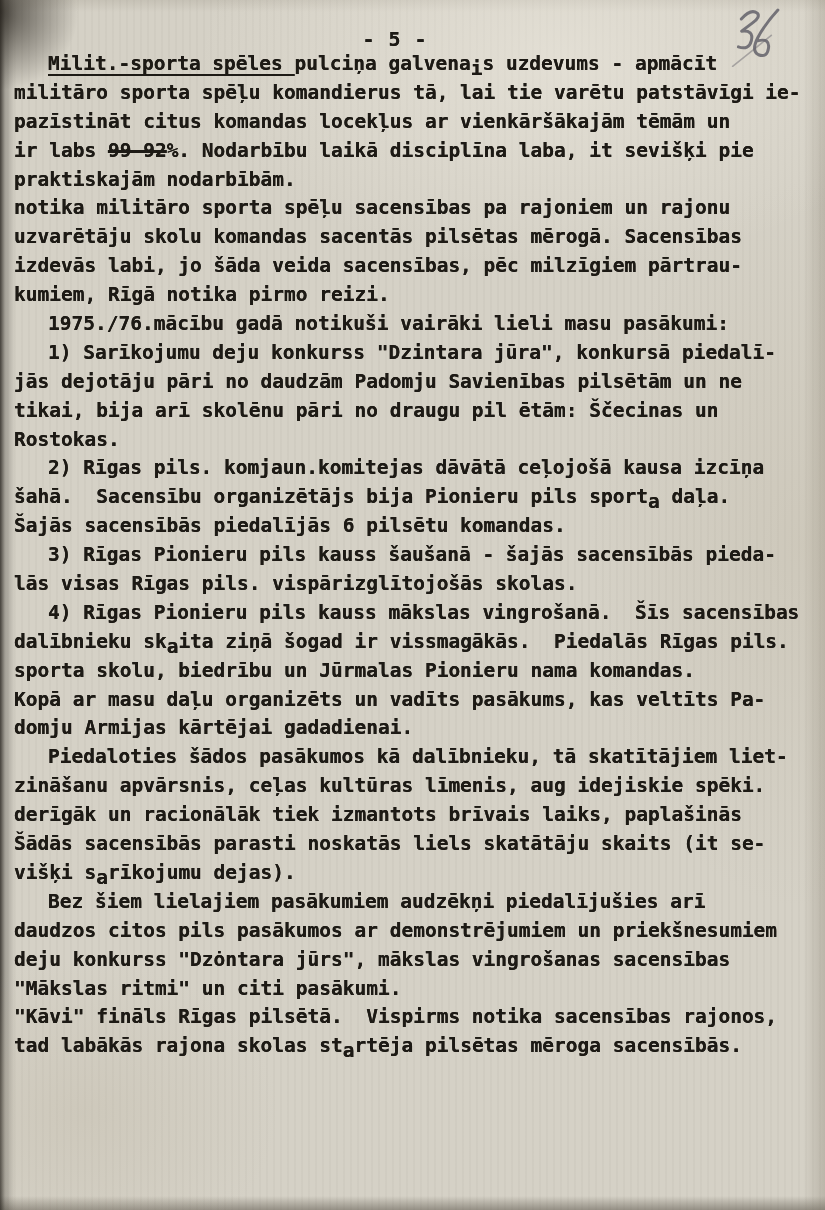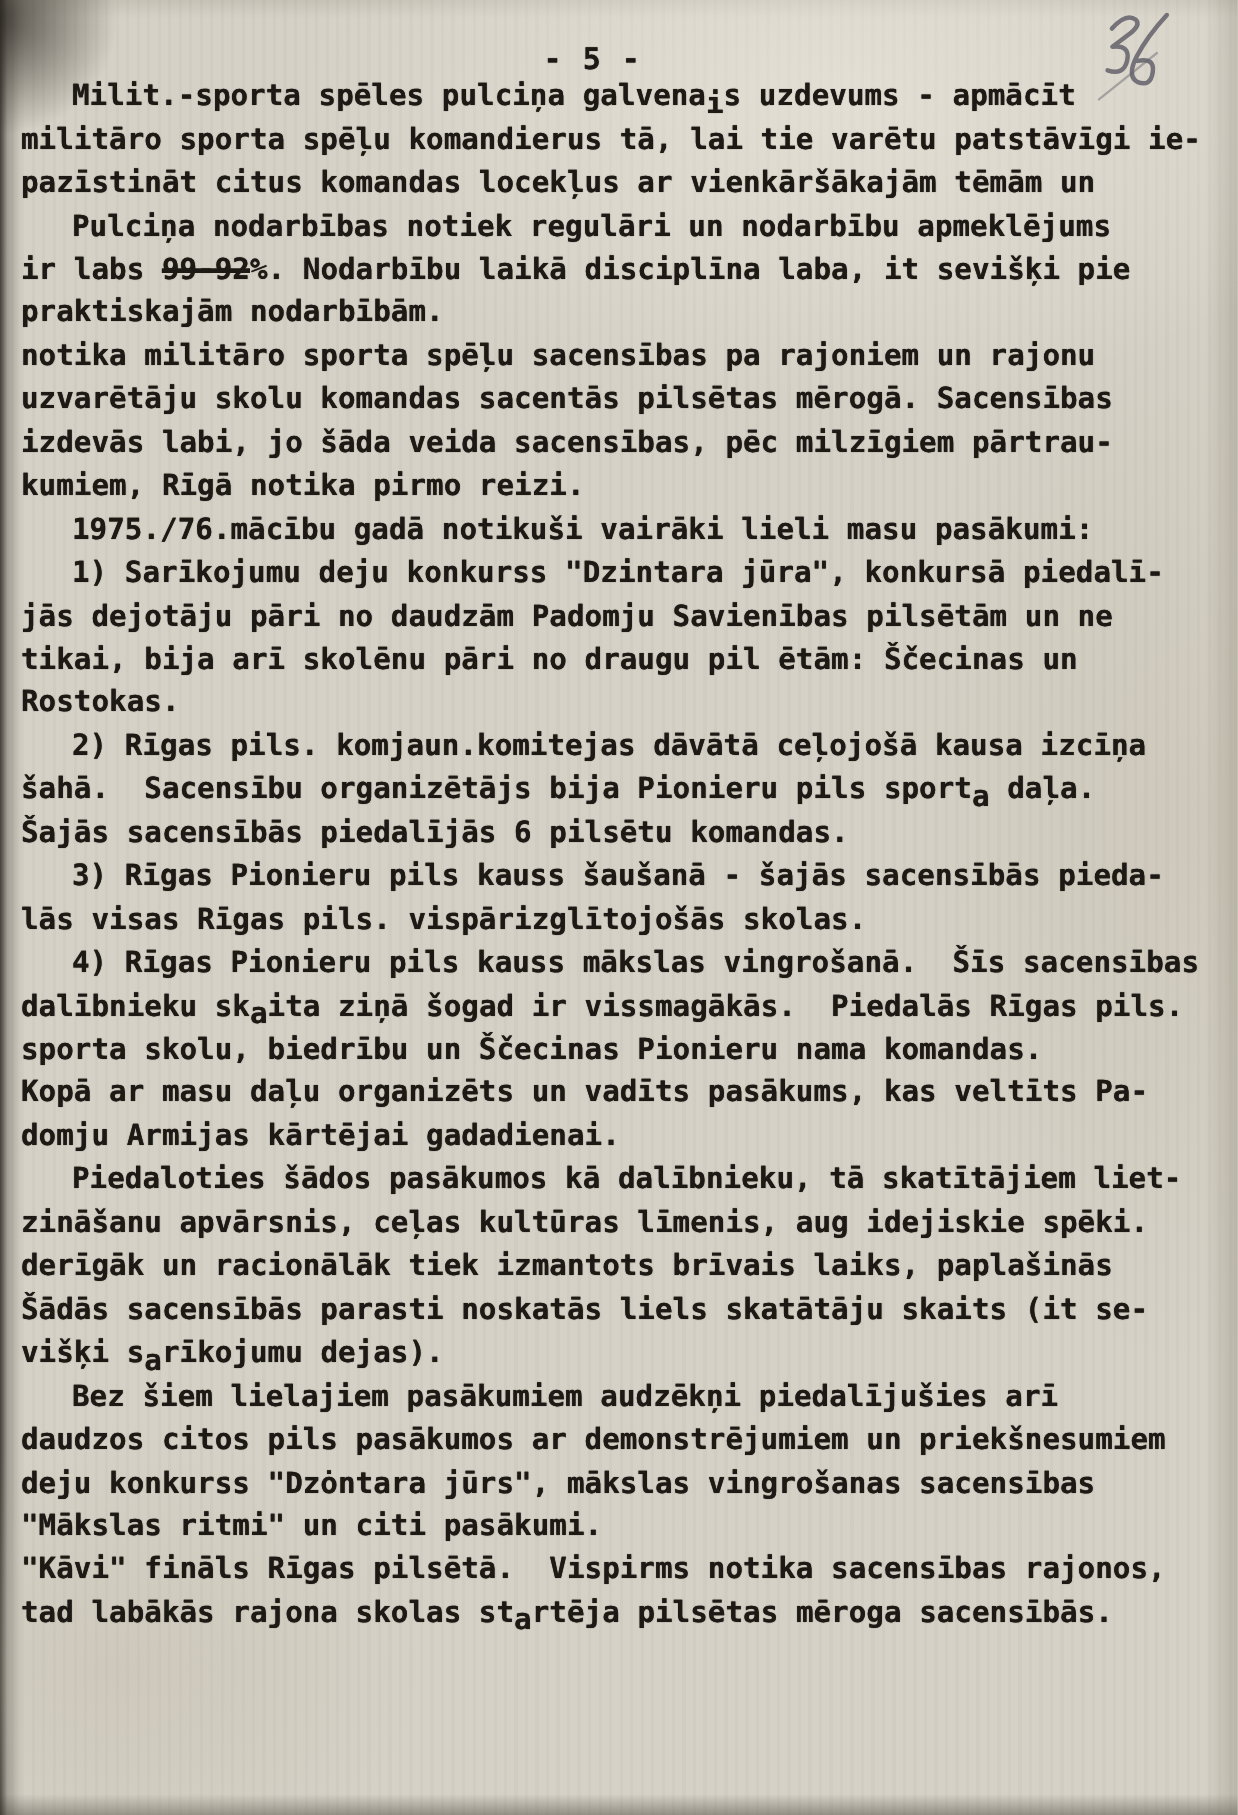--- a/index.html
+++ b/index.html
@@ -43,20 +43,21 @@
   .line {
     white-space: pre;
     font-size: 19.5px;
     font-weight: 700;
     line-height: 28.9px;
     height: 28.9px;
     text-shadow: 0 0 0.6px currentColor;
   }
   .line.indent { padding-left: 34px; }
   .underline {
+    text-decoration: underline;
     text-decoration-thickness: 2px;
     text-underline-offset: 4px;
     text-align: right;
   }
   .strike {
     text-decoration: line-through;
     text-decoration-thickness: 2.5px;
     margin-top: 41px;
   }
   .subscript {
@@ -76,40 +77,39 @@
       <path d="M 47 4 Q 36 20 31 34 Q 26 48 34 51 Q 43 53 43 43 Q 43 33 32 37" opacity="0.85"></path>
       <path d="M 44 30 L 10 66" stroke-width="1.6" opacity="0.45"></path>
     </g>
   </svg>
 </div>
 
 <div class="doc-lines">
     <div class="line indent"><span class="underline">Milit.-sporta spēles </span><span>pulciņa galvena</span><span class="subscript">i</span><span>s uzdevums - apmācīt</span></div>
     <div class="line"><span>militāro sporta spēļu komandierus tā, lai tie varētu patstāvīgi ie-</span></div>
     <div class="line"><span>pazīstināt citus komandas locekļus ar vienkāršākajām tēmām un</span></div>
-    <div class="line indent"><span>Pulciņa nodarbības notiek regulāri un nodarbību apmeklējums</span></div>
     <div class="line"><span>ir labs </span><span class="strike">99-92</span><span>%. Nodarbību laikā disciplīna laba, it sevišķi pie</span></div>
     <div class="line"><span>praktiskajām nodarbībām.</span></div>
     <div class="line"><span>notika militāro sporta spēļu sacensības pa rajoniem un rajonu</span></div>
     <div class="line"><span>uzvarētāju skolu komandas sacentās pilsētas mērogā. Sacensības</span></div>
     <div class="line"><span>izdevās labi, jo šāda veida sacensības, pēc milzīgiem pārtrau-</span></div>
     <div class="line"><span>kumiem, Rīgā notika pirmo reizi.</span></div>
     <div class="line indent"><span>1975./76.mācību gadā notikuši vairāki lieli masu pasākumi:</span></div>
     <div class="line indent"><span>1) Sarīkojumu deju konkurss "Dzintara jūra", konkursā piedalī-</span></div>
     <div class="line"><span>jās dejotāju pāri no daudzām Padomju Savienības pilsētām un ne</span></div>
     <div class="line"><span>tikai, bija arī skolēnu pāri no draugu pil ētām: Ščecinas un</span></div>
     <div class="line"><span>Rostokas.</span></div>
     <div class="line indent"><span>2) Rīgas pils. komjaun.komitejas dāvātā ceļojošā kausa izcīņa</span></div>
     <div class="line"><span>šahā.  Sacensību organizētājs bija Pionieru pils sport</span><span class="subscript">a</span><span> daļa.</span></div>
     <div class="line"><span>Šajās sacensībās piedalījās 6 pilsētu komandas.</span></div>
     <div class="line indent"><span>3) Rīgas Pionieru pils kauss šaušanā - šajās sacensībās pieda-</span></div>
     <div class="line"><span>lās visas Rīgas pils. vispārizglītojošās skolas.</span></div>
     <div class="line indent"><span>4) Rīgas Pionieru pils kauss mākslas vingrošanā.  Šīs sacensības</span></div>
     <div class="line"><span>dalībnieku sk</span><span class="subscript">a</span><span>ita ziņā šogad ir vissmagākās.  Piedalās Rīgas pils.</span></div>
-    <div class="line"><span>sporta skolu, biedrību un Ščecinas Pionieru nama komandas.</span></div>
+    <div class="line"><span>sporta skolu, biedrību un Jūrmalas Pionieru nama komandas.</span></div>
     <div class="line"><span>Kopā ar masu daļu organizēts un vadīts pasākums, kas veltīts Pa-</span></div>
     <div class="line"><span>domju Armijas kārtējai gadadienai.</span></div>
     <div class="line indent"><span>Piedaloties šādos pasākumos kā dalībnieku, tā skatītājiem liet-</span></div>
     <div class="line"><span>zināšanu apvārsnis, ceļas kultūras līmenis, aug idejiskie spēki.</span></div>
     <div class="line"><span>derīgāk un racionālāk tiek izmantots brīvais laiks, paplašinās</span></div>
     <div class="line"><span>Šādās sacensībās parasti noskatās liels skatātāju skaits (it se-</span></div>
     <div class="line"><span>višķi s</span><span class="subscript">a</span><span>rīkojumu dejas).</span></div>
     <div class="line indent"><span>Bez šiem lielajiem pasākumiem audzēkņi piedalījušies arī</span></div>
     <div class="line"><span>daudzos citos pils pasākumos ar demonstrējumiem un priekšnesumiem</span></div>
     <div class="line"><span>deju konkurss "Dzȯntara jūrs", mākslas vingrošanas sacensības</span></div>

